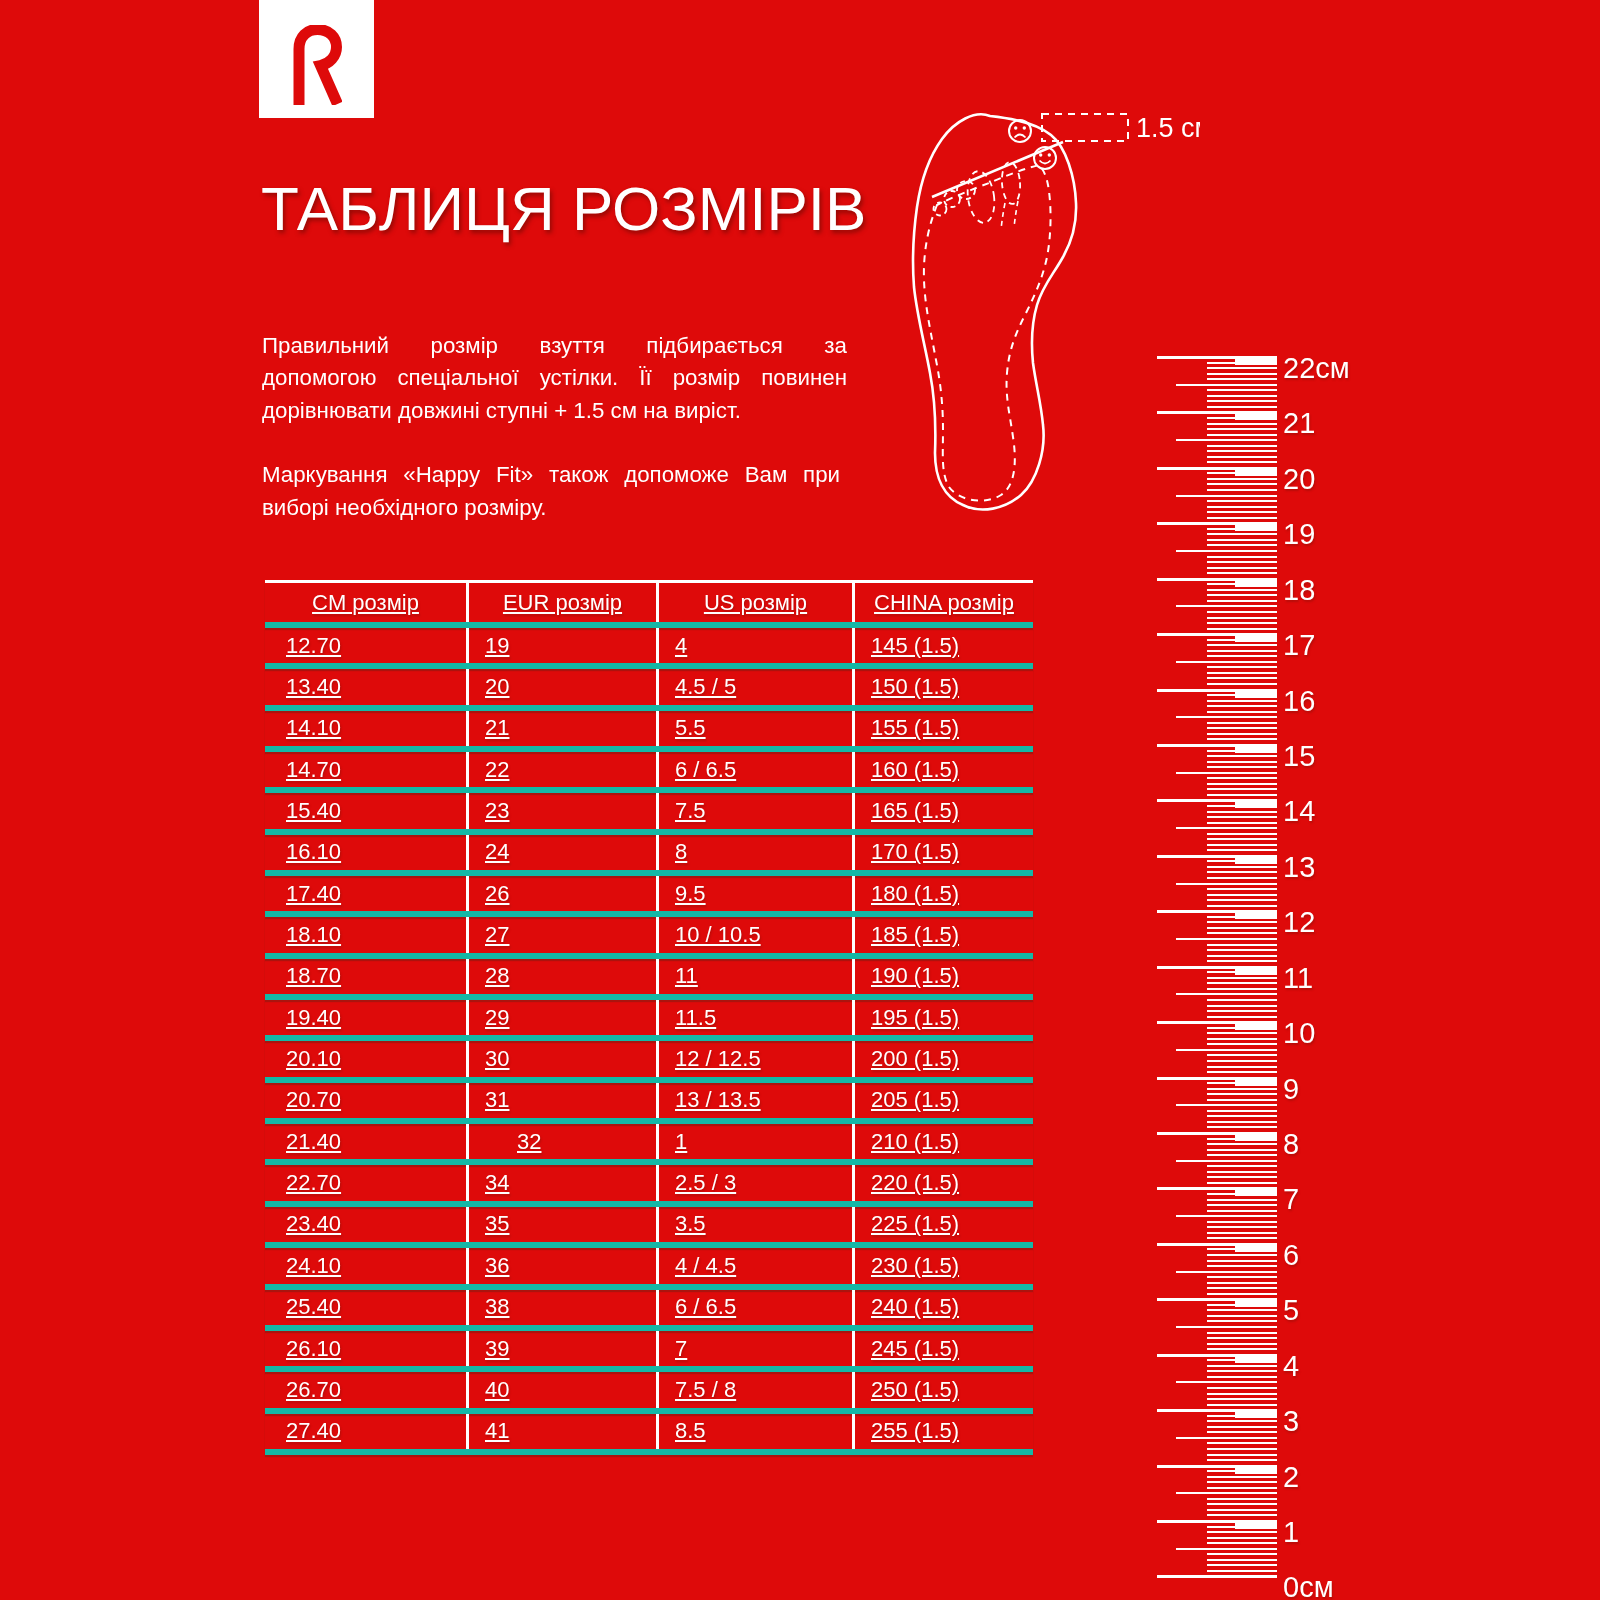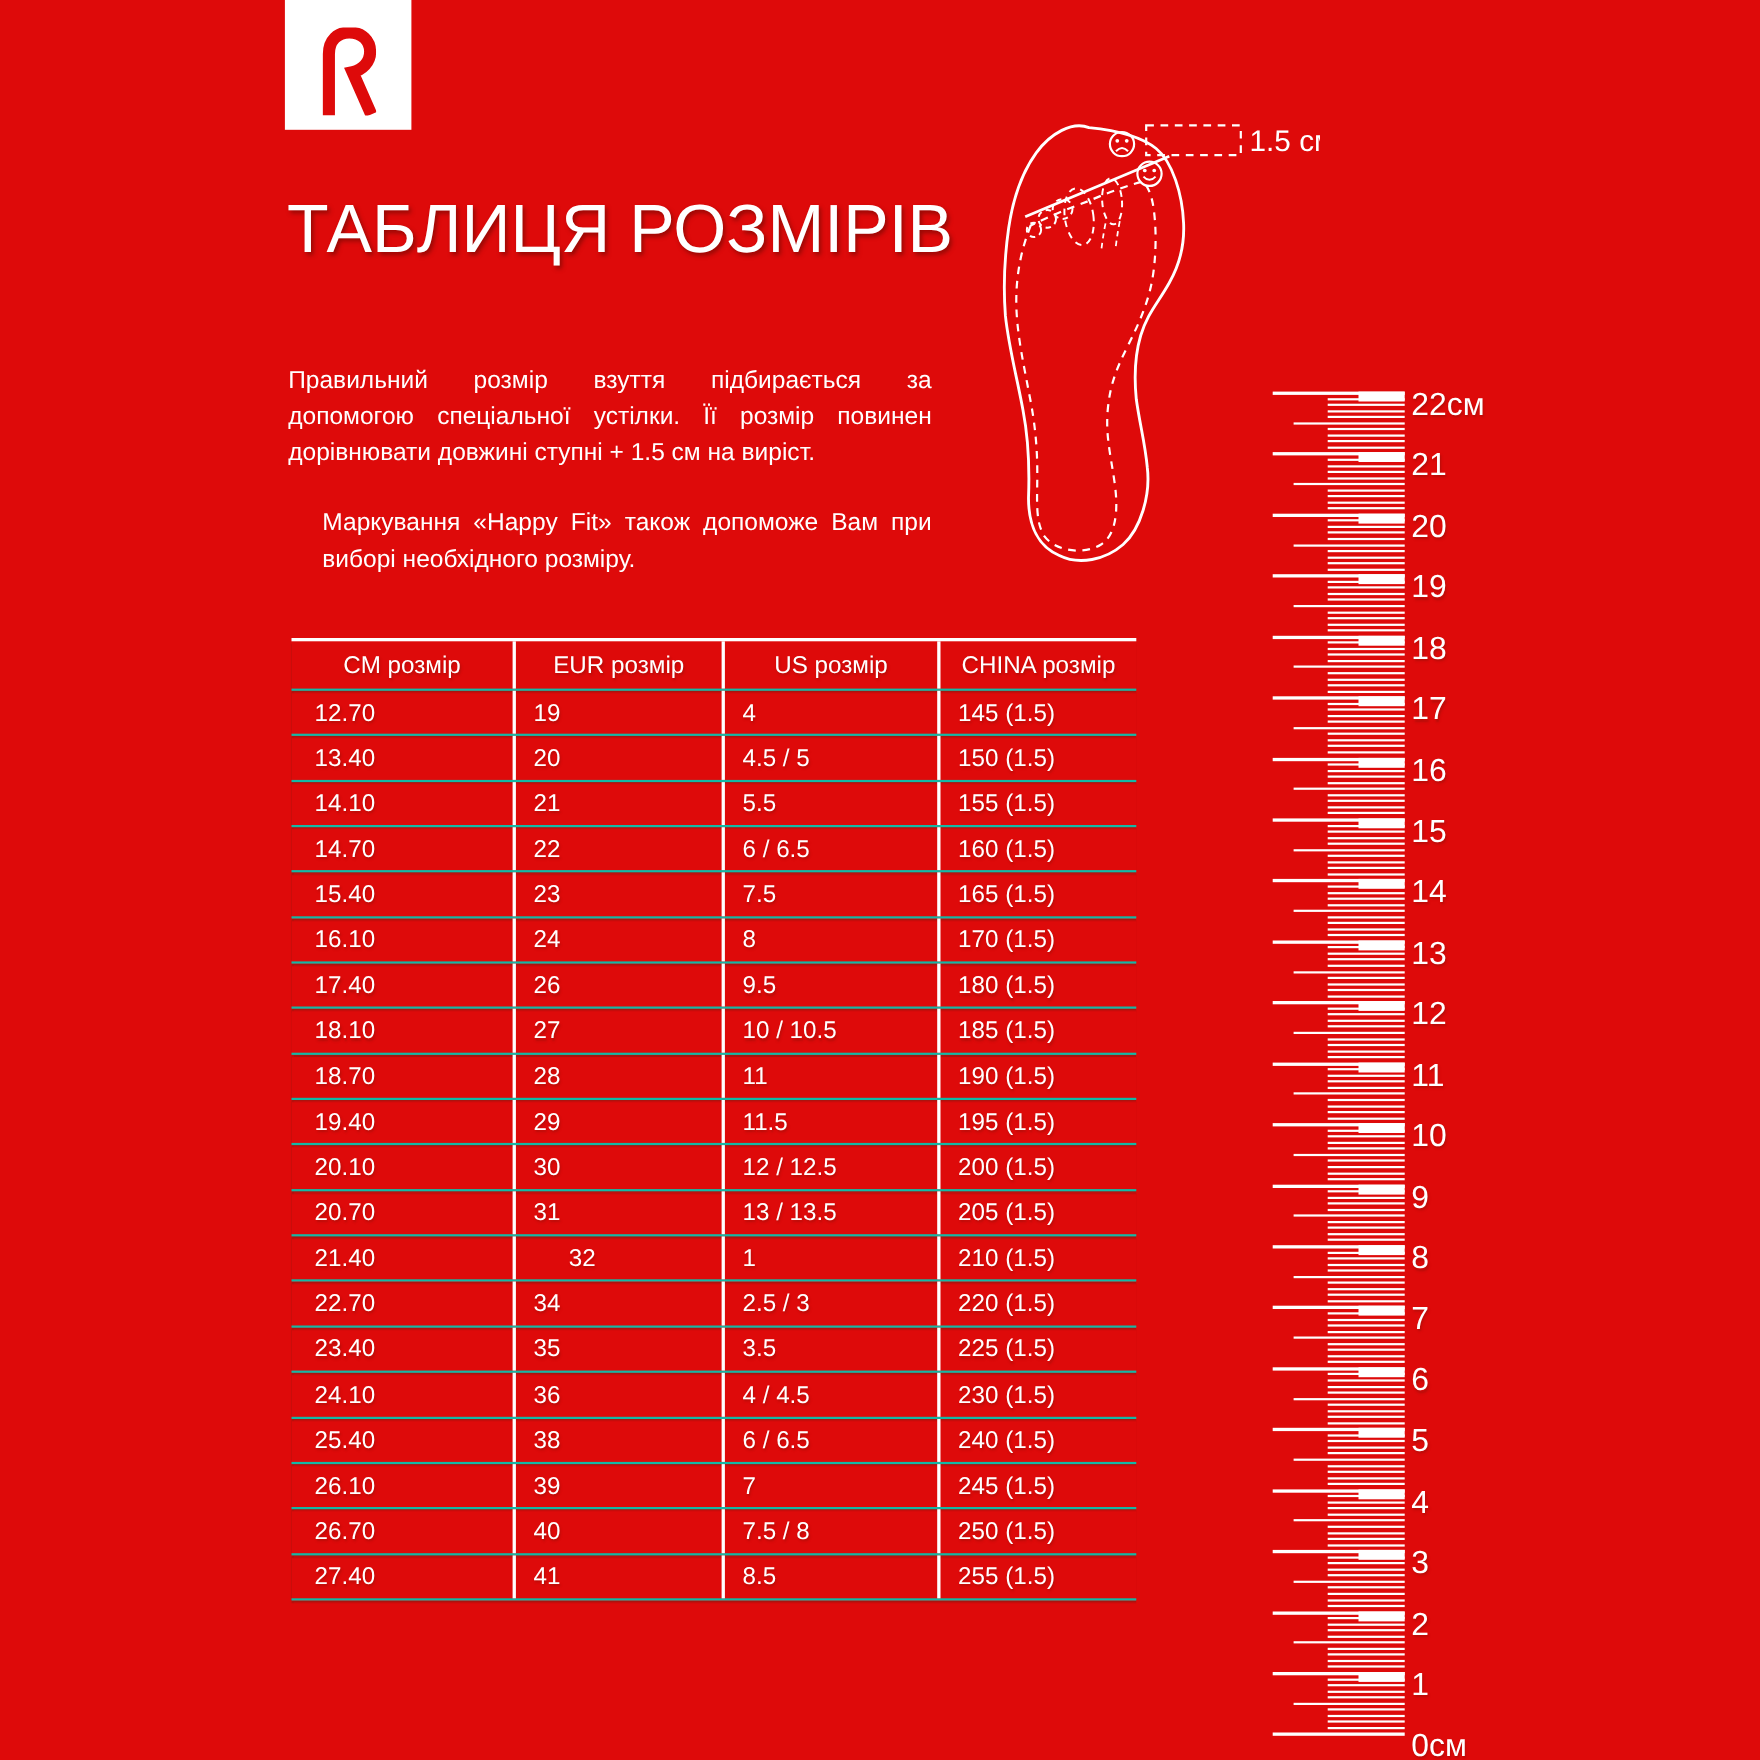--- a/index.html
+++ b/index.html
@@ -26,22 +26,23 @@
   
   .intro{left:262px;top:330px;width:585px;font-size:22.3px;line-height:32.4px;}
   .intro .para{margin:0 0 32px 0;}
   .intro .line{text-align:justify;text-align-last:justify;}
   .intro .line.last{text-align-last:left;}
 
   
   .size-table{left:265px;top:580px;width:768px;border-top:3px solid #fff;}
   .trow{
     display:flex;height:41.35px;box-sizing:border-box;
-    border-bottom:2px solid #14b8a6;
+    border-bottom:6px solid #14b8a6;
     box-shadow:0 2px 1px rgba(110,30,20,.45);
+    text-decoration:underline;
   }
   .trow.thead{height:45px;}
   .tcell{
     box-sizing:border-box;display:flex;align-items:center;
     font-size:22px;padding-left:16px;
     text-shadow:1px 2px 2px rgba(110,20,10,.35);
     overflow:hidden;white-space:nowrap;
   }
   .tcell.c0{padding-left:21px;}
   .tcell.div{border-right:3px solid #fff;}
@@ -69,21 +70,21 @@
 </div>
 
 <div class="abs page-title">ТАБЛИЦЯ РОЗМІРІВ</div>
 
 <div class="abs intro">
   <div class="para">
       <div class="line">Правильний розмір взуття підбирається за</div>
       <div class="line">допомогою спеціальної устілки. Її розмір повинен</div>
       <div class="line last">дорівнювати довжині ступні + 1.5 см на виріст.</div>
     </div>
-  <div class="para" style="max-width:578px;margin-left:31px;">
+  <div class="para" style="max-width:578px;">
       <div class="line">Маркування «Happy Fit» також допоможе Вам при</div>
       <div class="line last">виборі необхідного розміру.</div>
     </div>
 </div>
 
 <svg class="abs foot" width="315" height="440" viewBox="0 0 315 440">
 
   <path d="M 105,31
            C 125,33 150,37 166,50
            C 181,62 190,92 191,118

